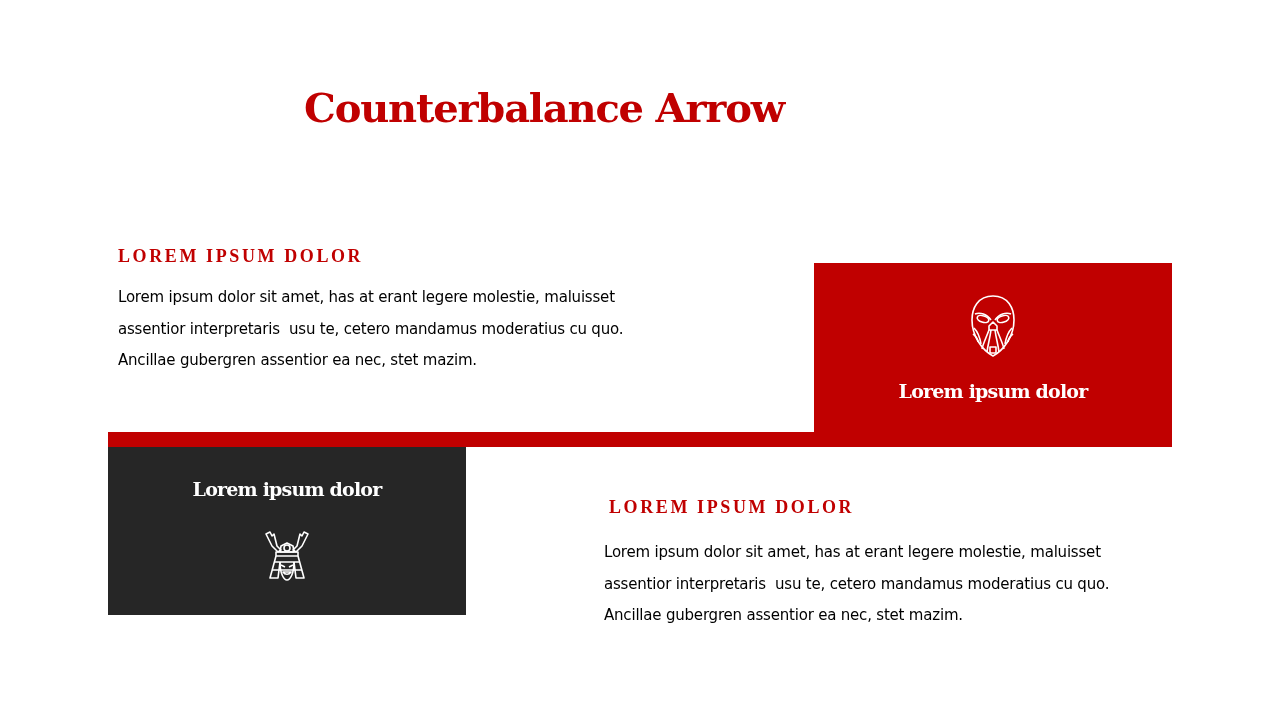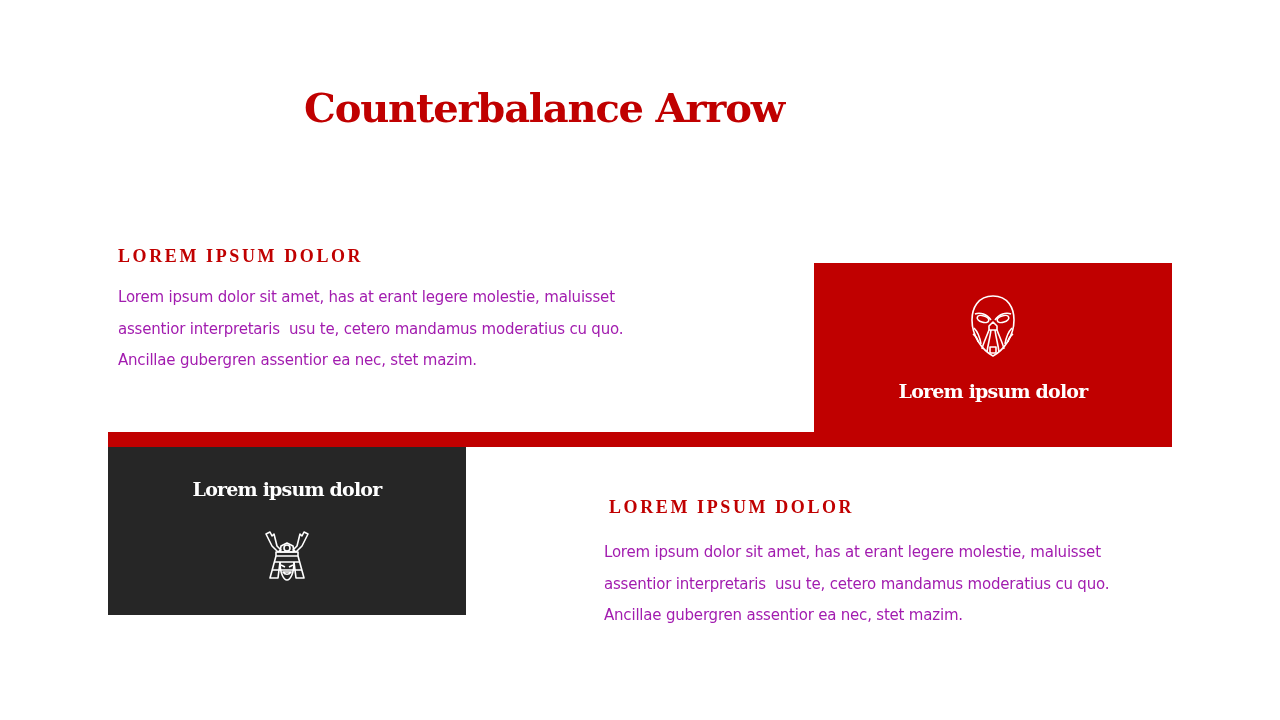--- a/index.html
+++ b/index.html
@@ -11,21 +11,21 @@
       position: absolute; left: 0; top: 80px; width: 1088px; text-align: center;
       font-family: "DejaVu Serif", serif; font-weight: bold; font-size: 40px; color: #C00000;
       letter-spacing: -1.2px; line-height: 56px;
     }
     .heading {
       position: absolute; font-family: "Liberation Serif", serif; font-weight: bold;
       font-size: 18px; letter-spacing: 2.6px; color: #C00000; line-height: 22px;
     }
     .body-text {
       position: absolute; font-family: "DejaVu Sans", sans-serif; font-size: 15px;
-      color: #a21caf; line-height: 31.5px; letter-spacing: -0.2px;
+      color: #000000; line-height: 31.5px; letter-spacing: -0.2px;
     }
     .red-bar { position: absolute; left: 108px; top: 432px; width: 1064px; height: 15px; background: #C00000; }
     .red-box {
       position: absolute; left: 814px; top: 263px; width: 358px; height: 184px; background: #C00000;
     }
     .dark-box {
       position: absolute; left: 108px; top: 447px; width: 358px; height: 168px; background: #262626;
     }
     .box-label {
       position: absolute; left: 0; width: 100%; text-align: center;

